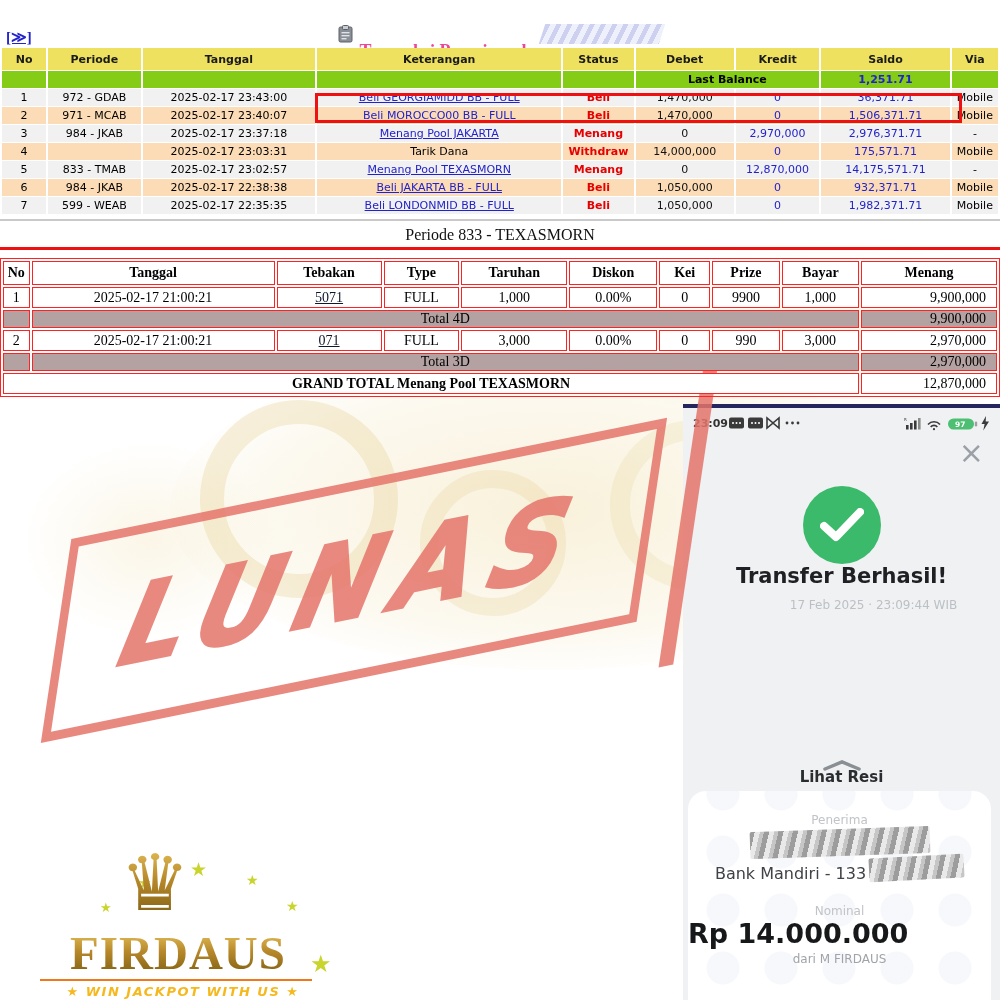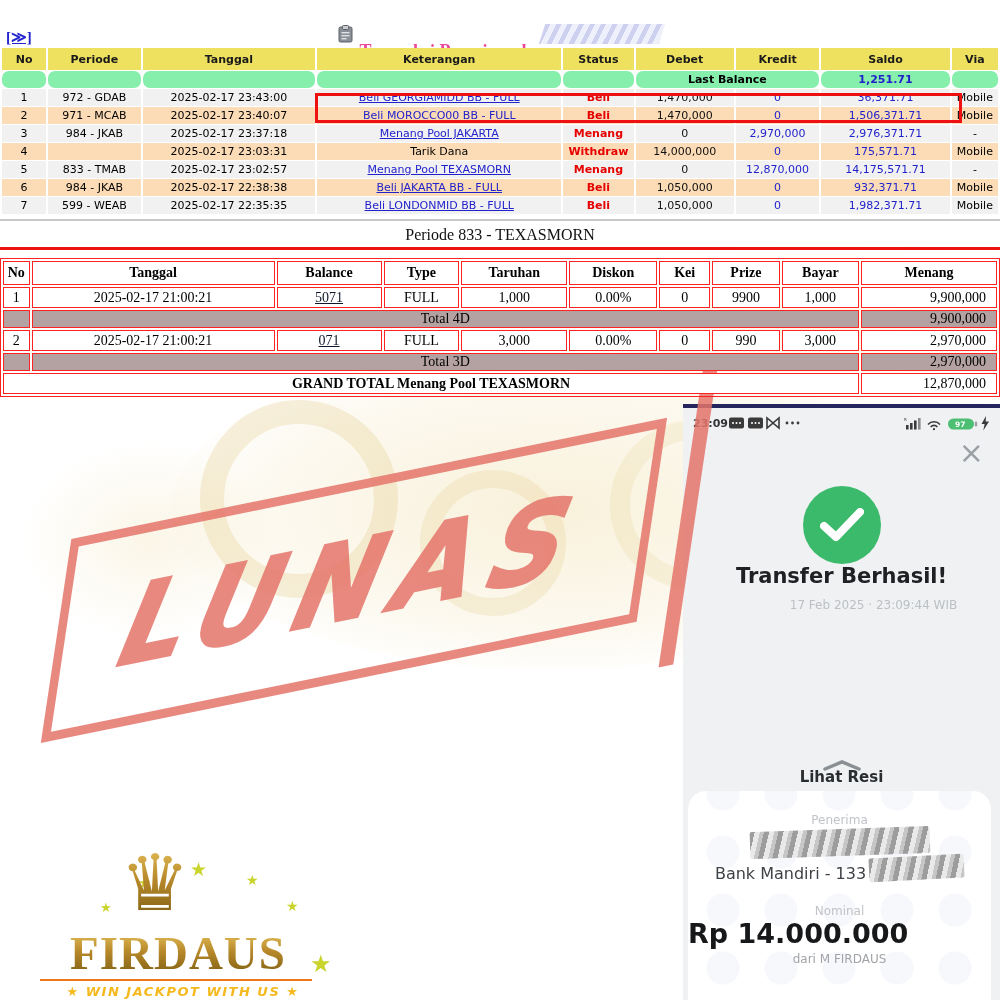--- a/index.html
+++ b/index.html
@@ -19,21 +19,21 @@
   .hdr-title{font-family:"Liberation Serif",serif;font-weight:bold;font-size:18px;color:#ec4899;margin-top:36px;}
   .hdr-redact{width:120px;height:20px;margin-left:4px;transform:skewX(-18deg);
      background:repeating-linear-gradient(100deg,rgba(130,140,215,.40) 0 5px,rgba(235,238,250,.85) 5px 11px);}
   .navlink{position:absolute;top:28px;left:6px;z-index:3;font-family:"Liberation Serif",serif;
      font-weight:bold;font-size:15px;color:#2222cc;text-decoration:underline;cursor:pointer;}
   
   .t1wrap{position:absolute;top:47px;left:0;width:1000px;z-index:3;}
   table.t1{width:1000px;table-layout:fixed;border-collapse:separate;border-spacing:2px 1px;font-size:11px;}
   table.t1 th{background:#ede15f;height:20px;font-weight:bold;color:#1a1a1a;padding:1px 2px;}
   table.t1 td{height:17px;padding:0 3px;white-space:nowrap;overflow:hidden;}
-  tr.lastbal td{background:#86efac;font-weight:bold;border-radius:7px;}
+  tr.lastbal td{background:#84cc16;font-weight:bold;}
   tr.r-light td{background:#f1f1f1;}
   tr.r-peach td{background:#fbdcb6;}
   .c-center{text-align:center;}
   .c-right{text-align:right;}
   .t1 a{color:#2222cc;text-decoration:underline;}
   .st-red{color:#e60000;font-weight:bold;text-align:center;}
   .num-blue{color:#2222cc;text-align:center;}
   .num-black{color:#111;text-align:center;}
   .redbox{position:absolute;left:315px;top:93px;width:641px;height:24px;border:3px solid #ee1111;z-index:8;pointer-events:none;}
   .hr1{position:absolute;top:219px;left:0;width:1000px;height:2px;background:#c9c9c9;border-bottom:1px solid #fff;z-index:3;}
@@ -249,21 +249,21 @@
           <col style="width:86px">
           <col style="width:50px">
           <col style="width:66px">
         <col style="width:76px">
           <col style="width:133px">
       </colgroup>
       <thead>
           <tr id="t2head">
             <th>No</th>
             <th>Tanggal</th>
-            <th>Balance</th>
+            <th>Tebakan</th>
             <th>Type</th>
             <th>Taruhan</th>
             <th>Diskon</th>
             <th>Kei</th>
             <th>Prize</th>
             <th>Bayar</th>
             <th>Menang</th>
           </tr>
         </thead>
       <tbody id="t2body">

